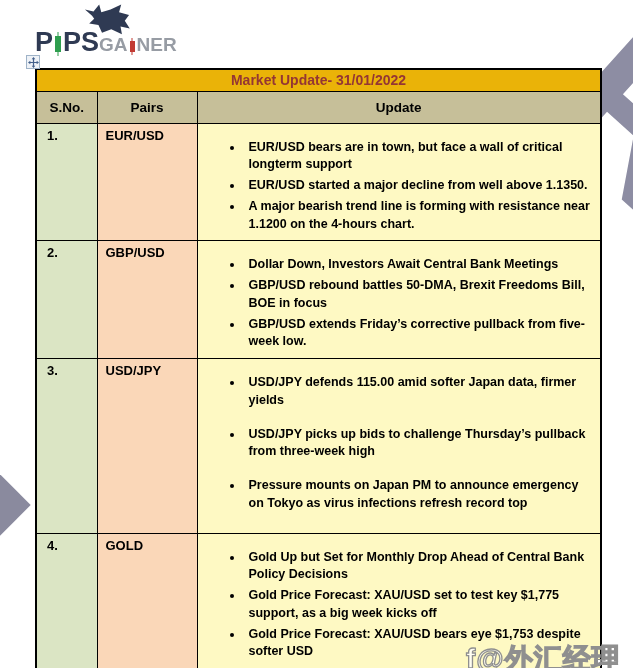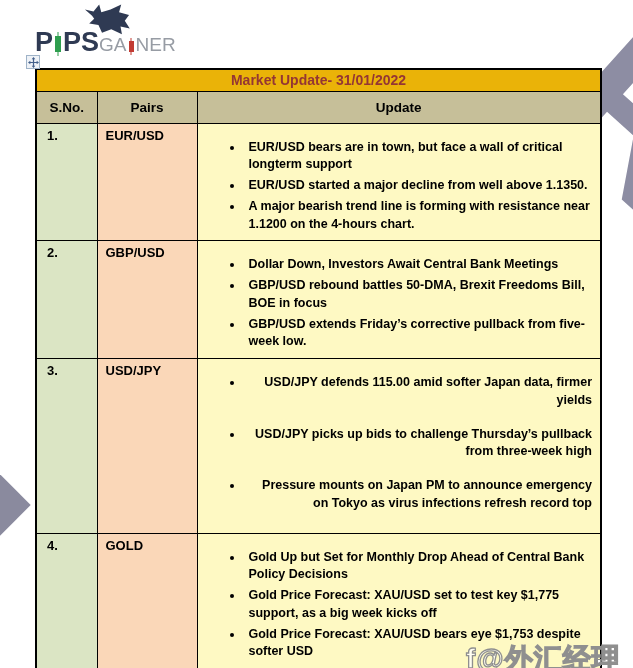--- a/index.html
+++ b/index.html
@@ -37,21 +37,21 @@
   .logo { position: absolute; left: 33px; top: 3px; z-index: 2; height: 56px; width: 140px; }
   .logo .bull { position: absolute; left: 48px; top: 0px; width: 52px; height: 32px; }
   .logo-text {
     position: absolute; left: 2px; top: 24px;
     display: flex; align-items: baseline; white-space: nowrap;
   }
   .logo-text .pips {
     font-size: 27px; font-weight: bold; color: #2f3a53; letter-spacing: 0px;
   }
   .logo-text .gainer {
-    font-size: 19px; font-weight: normal; color: #979ca4; letter-spacing: 0px;
+    font-size: 19px; font-weight: bold; color: #979ca4; letter-spacing: 0px;
   }
   .candle { position: relative; display: inline-block; margin: 0 2px; }
   .candle::before, .candle::after {
     content: ""; position: absolute; left: 50%; width: 1px; background: inherit;
     transform: translateX(-50%);
   }
   .candle.green { width: 6px; height: 16px; background: #2e9e4f; top: 1px; }
   .candle.green::before { top: -4px; height: 4px; }
   .candle.green::after  { bottom: -4px; height: 4px; }
   .candle.red { width: 5px; height: 11px; background: #c23b33; top: 1px; }
@@ -115,21 +115,21 @@
   td.upd { background: #fef9c3; padding: 13px 8px 4px 4px; }
   td.upd ul { margin: 2px 0 0 0; padding-left: 42px; list-style: disc outside; }
   td.upd li {
     font-size: 12.5px;
     font-weight: 600;
     line-height: 1.42;
     color: #000;
     padding-left: 5px;
     margin-bottom: 3px;
   }
-  tr.spaced td.upd li { margin-bottom: 16px; text-align: right; }
+  tr.spaced td.upd li { margin-bottom: 16px; }
 
   
   .watermark {
     position: absolute;
     left: 466px; top: 640px;
     z-index: 3;
     font-size: 28px; font-weight: bold;
     letter-spacing: 1px;
     color: rgba(255,255,255,0.78);
     -webkit-text-stroke: 1.3px #8f8f8f;

